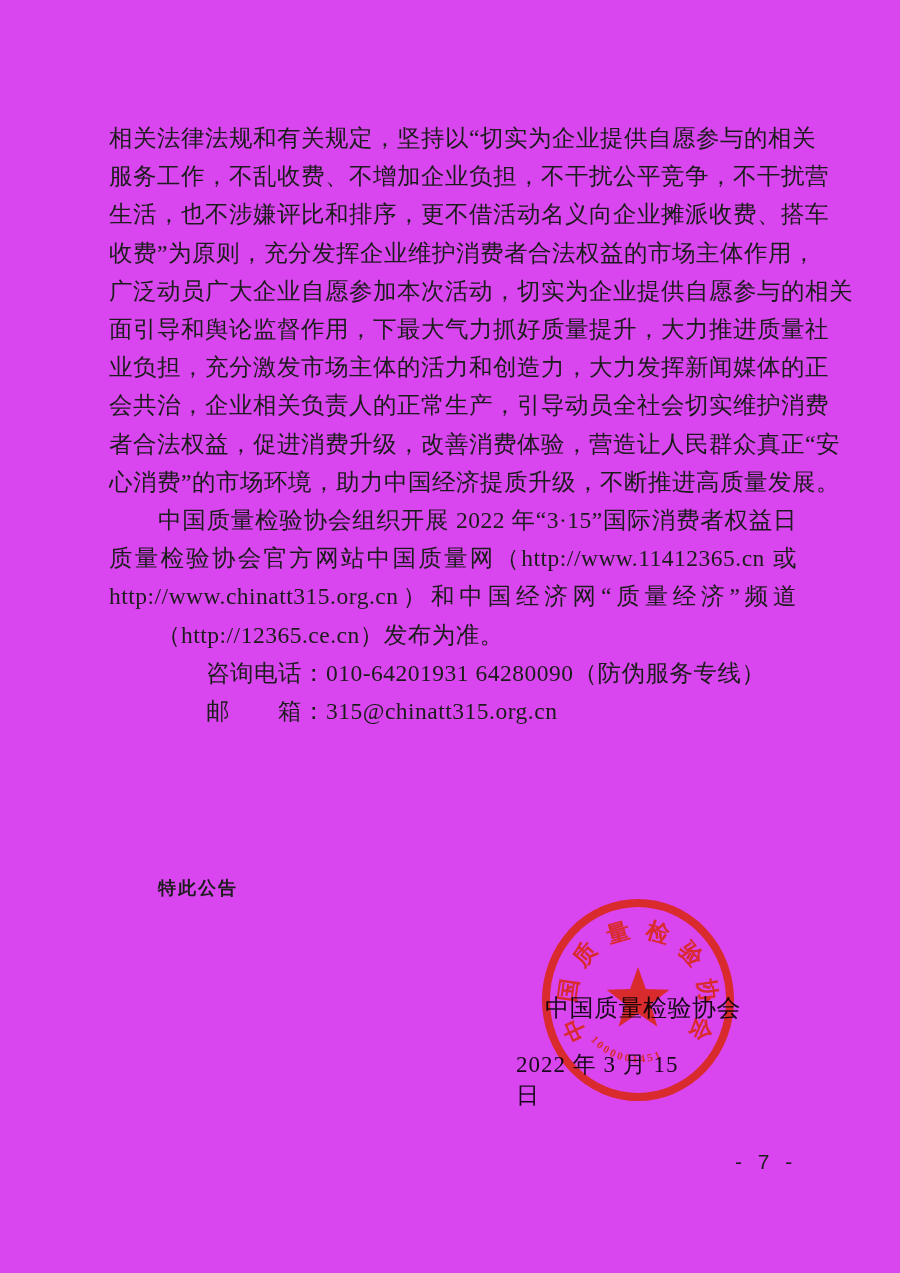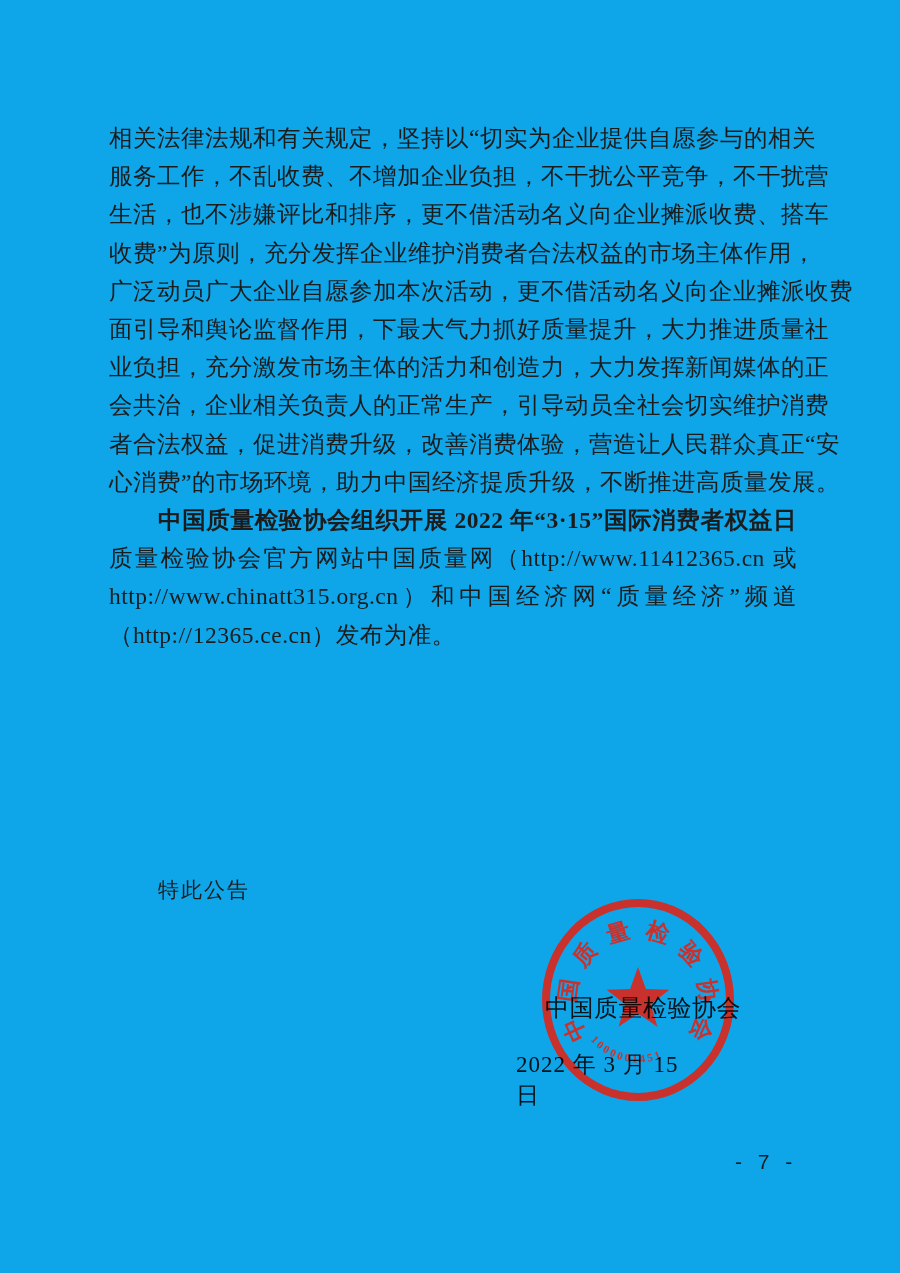--- a/index.html
+++ b/index.html
@@ -1,49 +1,51 @@
 <!DOCTYPE html>
 <html><head>
 <meta charset="utf-8">
 <style>
   * { margin:0; padding:0; box-sizing:border-box; }
   html,body { background:#e8e8e8; }
   .page {
     position:relative;
     width:900px; height:1273px;
-    background:#0ea5e9;
+    background:#d946ef;
     font-family:"Liberation Serif","DejaVu Serif",serif;
     color:#1c1c1c;
     overflow:hidden;
     margin:0 auto;
   }
   .doc-body {
     position:absolute;
     left:109px; top:119px; width:688px;
     font-size:23.5px;
     line-height:38.2px;
     letter-spacing:0.5px;
   }
   .line {
     text-align:justify;
     text-align-last:justify;
     text-justify:inter-character;
     white-space:nowrap;
   }
-  .line.indent { text-indent:49px;font-weight:bold; }
+  .line.indent { text-indent:49px; }
   .line.free {
     text-align:left;
     text-align-last:left;
+    margin-left:48px;
   }
   .line.pad { padding-left:49px; }
   .closing {
     position:absolute;
     left:158px; top:876px;
-    font-size:21px;
+    font-size:18px;
     letter-spacing:2px;
+    font-weight:bold;
   }
   .stamp {
     position:absolute;
     left:538px; top:897px;
     width:200px; height:206px;
     opacity:0.92;
     z-index:1;
   }
   .stamp text {
     font-family:"Liberation Serif","DejaVu Serif",serif;
@@ -79,32 +81,36 @@
 <body>
 
 <div class="page">
 
   <div class="doc-body">
     <div>
       <div class="line">相关法律法规和有关规定，坚持以“切实为企业提供自愿参与的相关</div>
       <div class="line">服务工作，不乱收费、不增加企业负担，不干扰公平竞争，不干扰营</div>
       <div class="line">生活，也不涉嫌评比和排序，更不借活动名义向企业摊派收费、搭车</div>
       <div class="line">收费”为原则，充分发挥企业维护消费者合法权益的市场主体作用，</div>
-      <div class="line">广泛动员广大企业自愿参加本次活动，更不借活动名义向企业摊派收费</div>
+      <div class="line">广泛动员广大企业自愿参加本次活动，切实为企业提供自愿参与的相关</div>
       <div class="line">面引导和舆论监督作用，下最大气力抓好质量提升，大力推进质量社</div>
       <div class="line">业负担，充分激发市场主体的活力和创造力，大力发挥新闻媒体的正</div>
       <div class="line">会共治，企业相关负责人的正常生产，引导动员全社会切实维护消费</div>
       <div class="line">者合法权益，促进消费升级，改善消费体验，营造让人民群众真正“安</div>
       <div class="line">心消费”的市场环境，助力中国经济提质升级，不断推进高质量发展。</div>
     </div>
     <div>
       <div class="line indent">中国质量检验协会组织开展 2022 年“3·15”国际消费者权益日</div>
       <div class="line">质量检验协会官方网站中国质量网（http://www.11412365.cn 或</div>
       <div class="line">http://www.chinatt315.org.cn）和中国经济网“质量经济”频道</div>
       <div class="line free">（http://12365.ce.cn）发布为准。</div>
+    </div>
+    <div>
+      <div class="line free pad">咨询电话：010-64201931 64280090（防伪服务专线）</div>
+      <div class="line free pad">邮　　箱：315@chinatt315.org.cn</div>
     </div>
   </div>
 
   <div class="closing">特此公告</div>
 
   <svg class="stamp" viewBox="0 0 200 206" width="200" height="206" xmlns="http://www.w3.org/2000/svg">
     <defs>
       <path id="codeArc" d="M 50 140 A 62 62 0 0 0 150 140" fill="none"></path>
     </defs>
     <ellipse cx="100" cy="103" rx="92" ry="97" fill="none" stroke="#d9281e" stroke-width="8"></ellipse>

